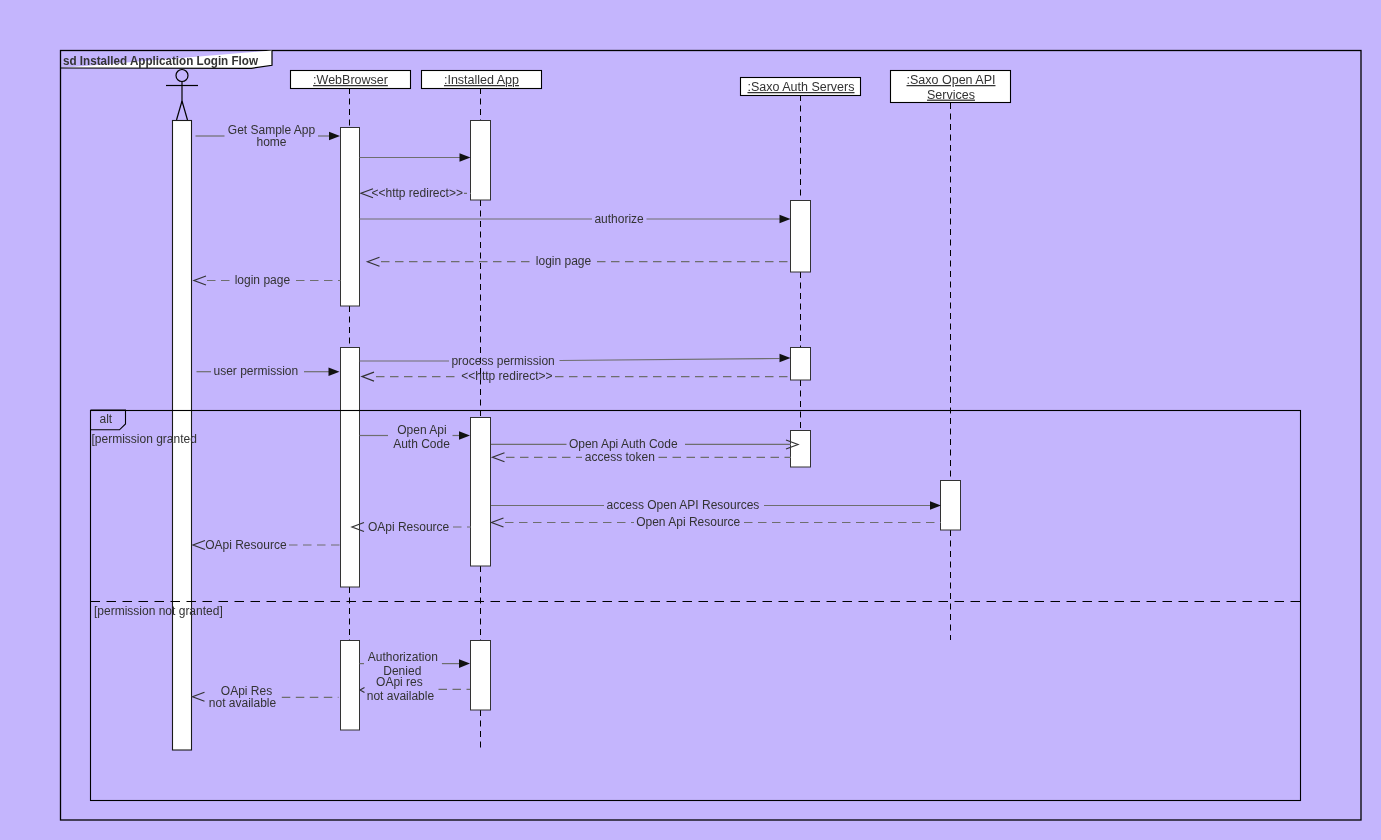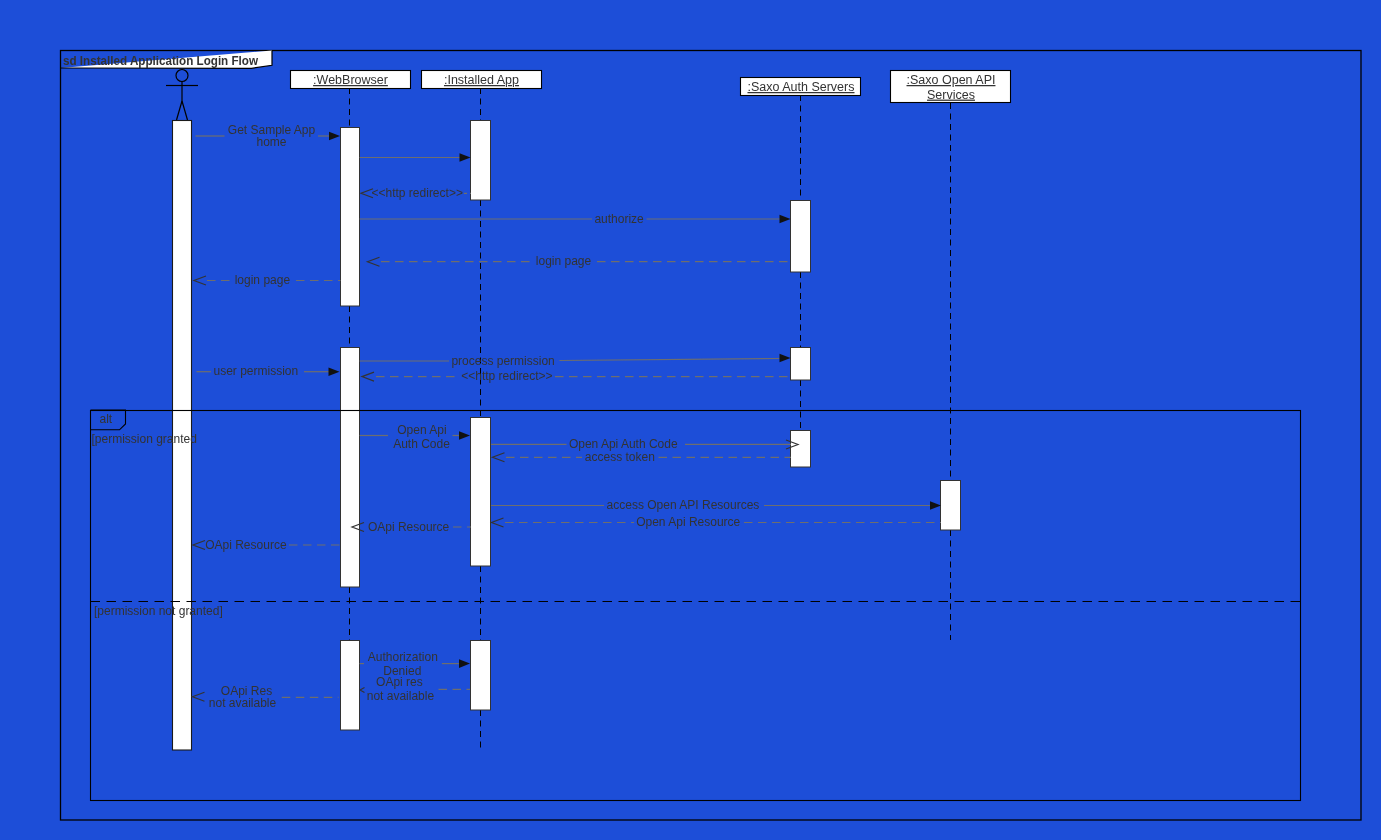--- a/index.html
+++ b/index.html
@@ -1,16 +1,16 @@
 <!DOCTYPE html>
 <html><head>
 <meta charset="utf-8">
 <style>
   html,body{margin:0;padding:0;background:#ffffff;}
-  #canvas{position:relative;width:1381px;height:840px;background:#1d4ed8;overflow:hidden;}
+  #canvas{position:relative;width:1381px;height:840px;background:#c4b5fd;overflow:hidden;}
   svg{display:block;}
   text{font-family:"Liberation Sans", sans-serif;fill:#333333;}
 </style>
 </head>
 <body>
 <div id="canvas">
 <svg width="1381" height="840" viewBox="0 0 1381 840">
 
 <rect x="60.5" y="50.5" width="1300.5" height="769.5" fill="none" stroke="#000000" stroke-width="1.3"></rect>
 

